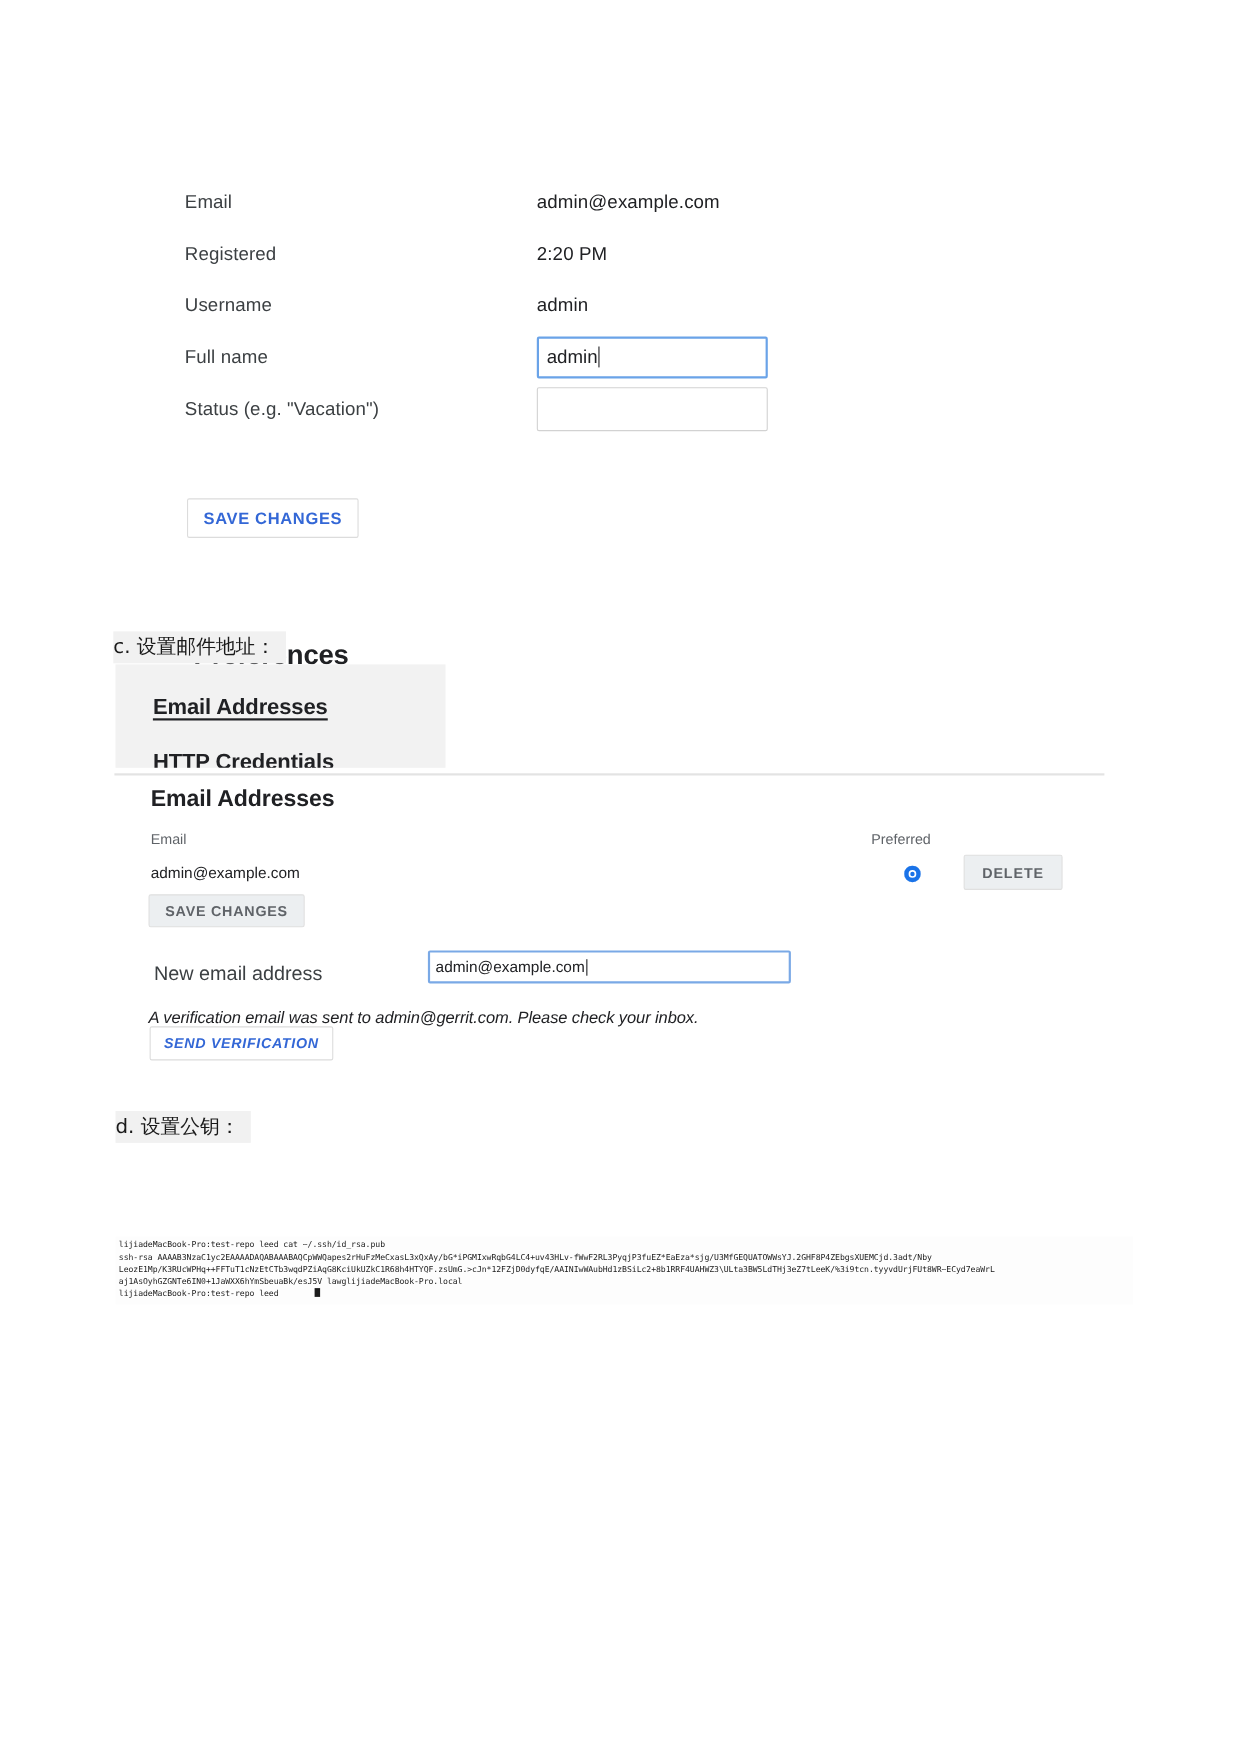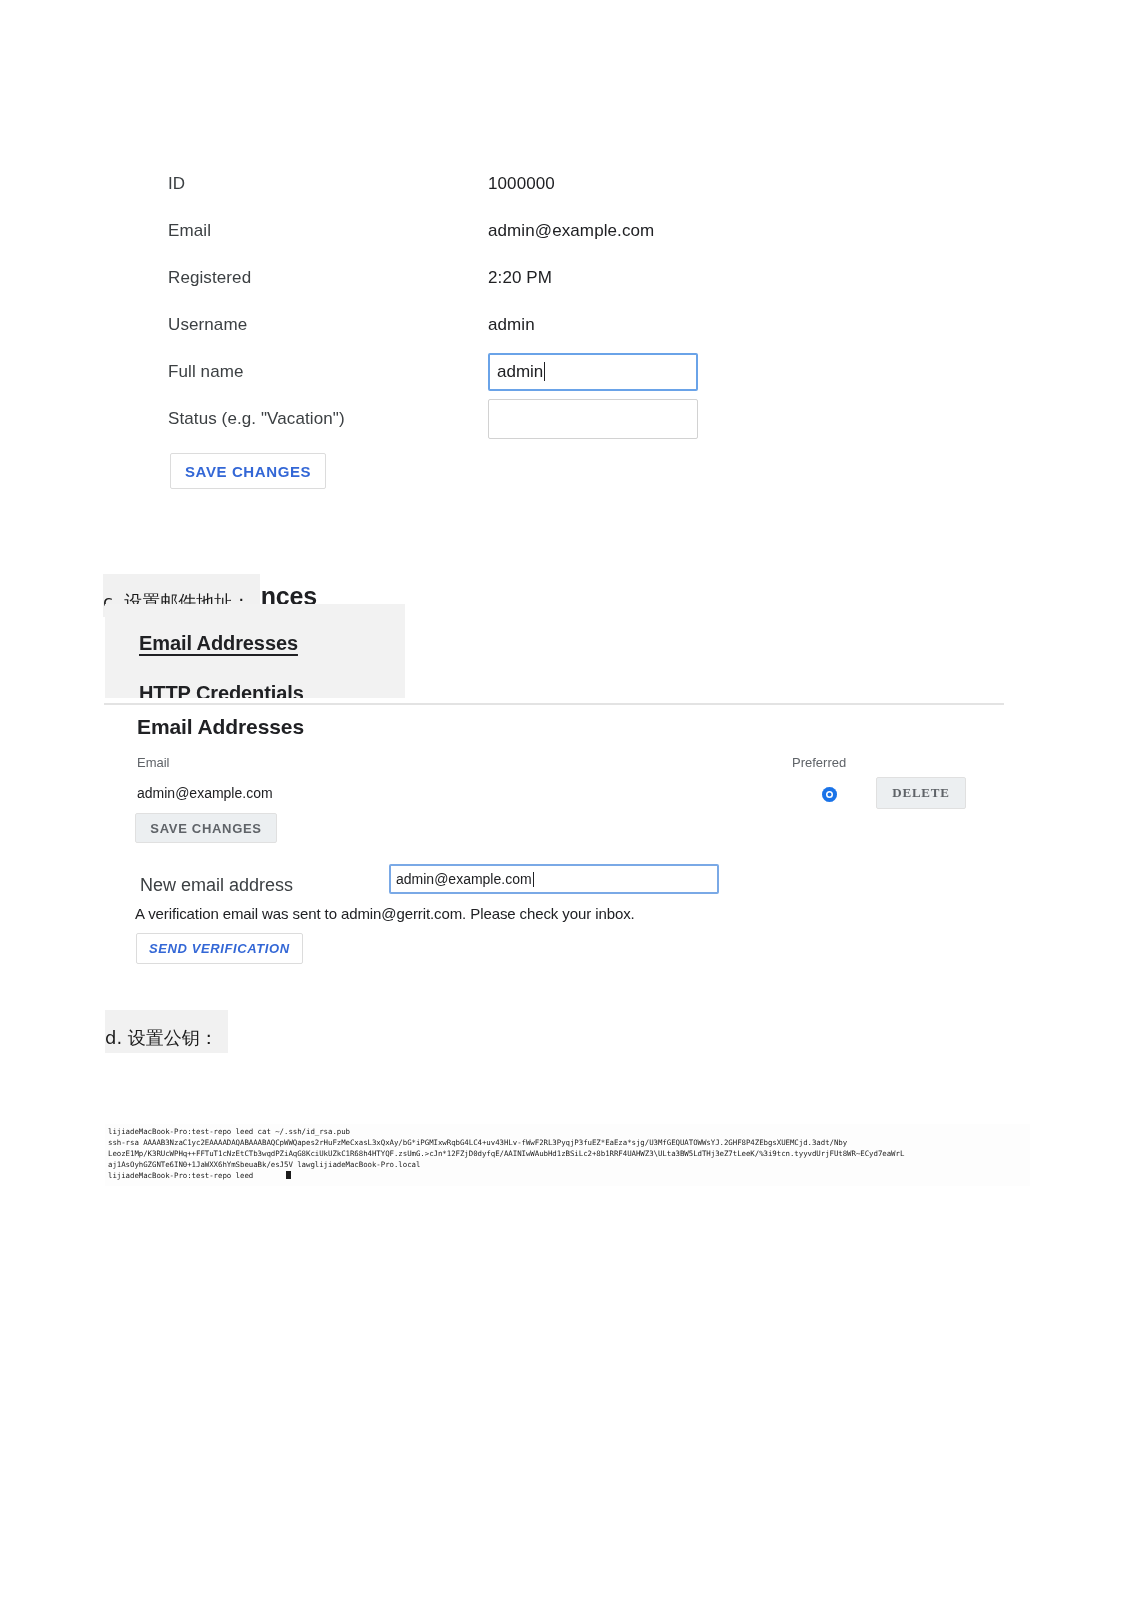--- a/index.html
+++ b/index.html
@@ -105,21 +105,21 @@
     filter: blur(.3px);
     margin-top: 44px;
   }
 
   
   .cn-caption {
     position: absolute;
     font-size: 18px;
     color: #1a1a1a;
     background: #f1f1f1;
-    padding: 16px 6px 3px 0;
+    padding: 2px 6px 3px 0;
     font-family: "DejaVu Sans", "Liberation Sans", sans-serif;
   }
   .cn-c { left: 103px; top: 574px; padding-right: 10px; }
   .cn-d { left: 105px; top: 1010px; padding-right: 10px; }
 
   
   .nav-crop {
     position: absolute;
     left: 105px;
     top: 604px;
@@ -209,21 +209,20 @@
     font-size: 13px;
     font-weight: 700;
     letter-spacing: .8px;
     filter: blur(.3px);
   }
   .btn-delete {
     left: 772px;
     top: 72px;
     width: 88px;
     height: 30px;
-    font-family: Liberation Serif, serif;
   }
   .btn-save-email {
     left: 31px;
     top: 108px;
     width: 140px;
     height: 28px;
     letter-spacing: .7px;
   }
   .new-email-label {
     position: absolute;
@@ -247,25 +246,26 @@
     align-items: center;
     padding: 0 5px;
     font-size: 14px;
     color: #202124;
     filter: blur(.2px);
   }
   .new-email-input .caret { height: 15px; }
   .verify-note {
     position: absolute;
     left: 31px;
-    top: 200px;
+    top: 212px;
     font-size: 15px;
     color: #202124;
     letter-spacing: -.1px;
     filter: blur(.3px);
+    font-style: italic;
   }
   .btn-send-verify {
     position: absolute;
     left: 32px;
     top: 228px;
     height: 29px;
     padding: 0 12px;
     font-size: 13px;
     letter-spacing: .6px;
     font-style: italic;
@@ -329,24 +329,20 @@
     background: #1b1b1b;
   }
 </style>
 </head>
 <body>
 
 <div class="page">
 
   <div class="profile-block">
 
-    <div class="field-row">
-      <div class="field-label">ID</div>
-      <div class="field-value">1000000</div>
-    </div>
 
     <div class="field-row">
       <div class="field-label">Email</div>
       <div class="field-value">admin@example.com</div>
     </div>
 
     <div class="field-row">
       <div class="field-label">Registered</div>
       <div class="field-value">2:20 PM</div>
     </div>

